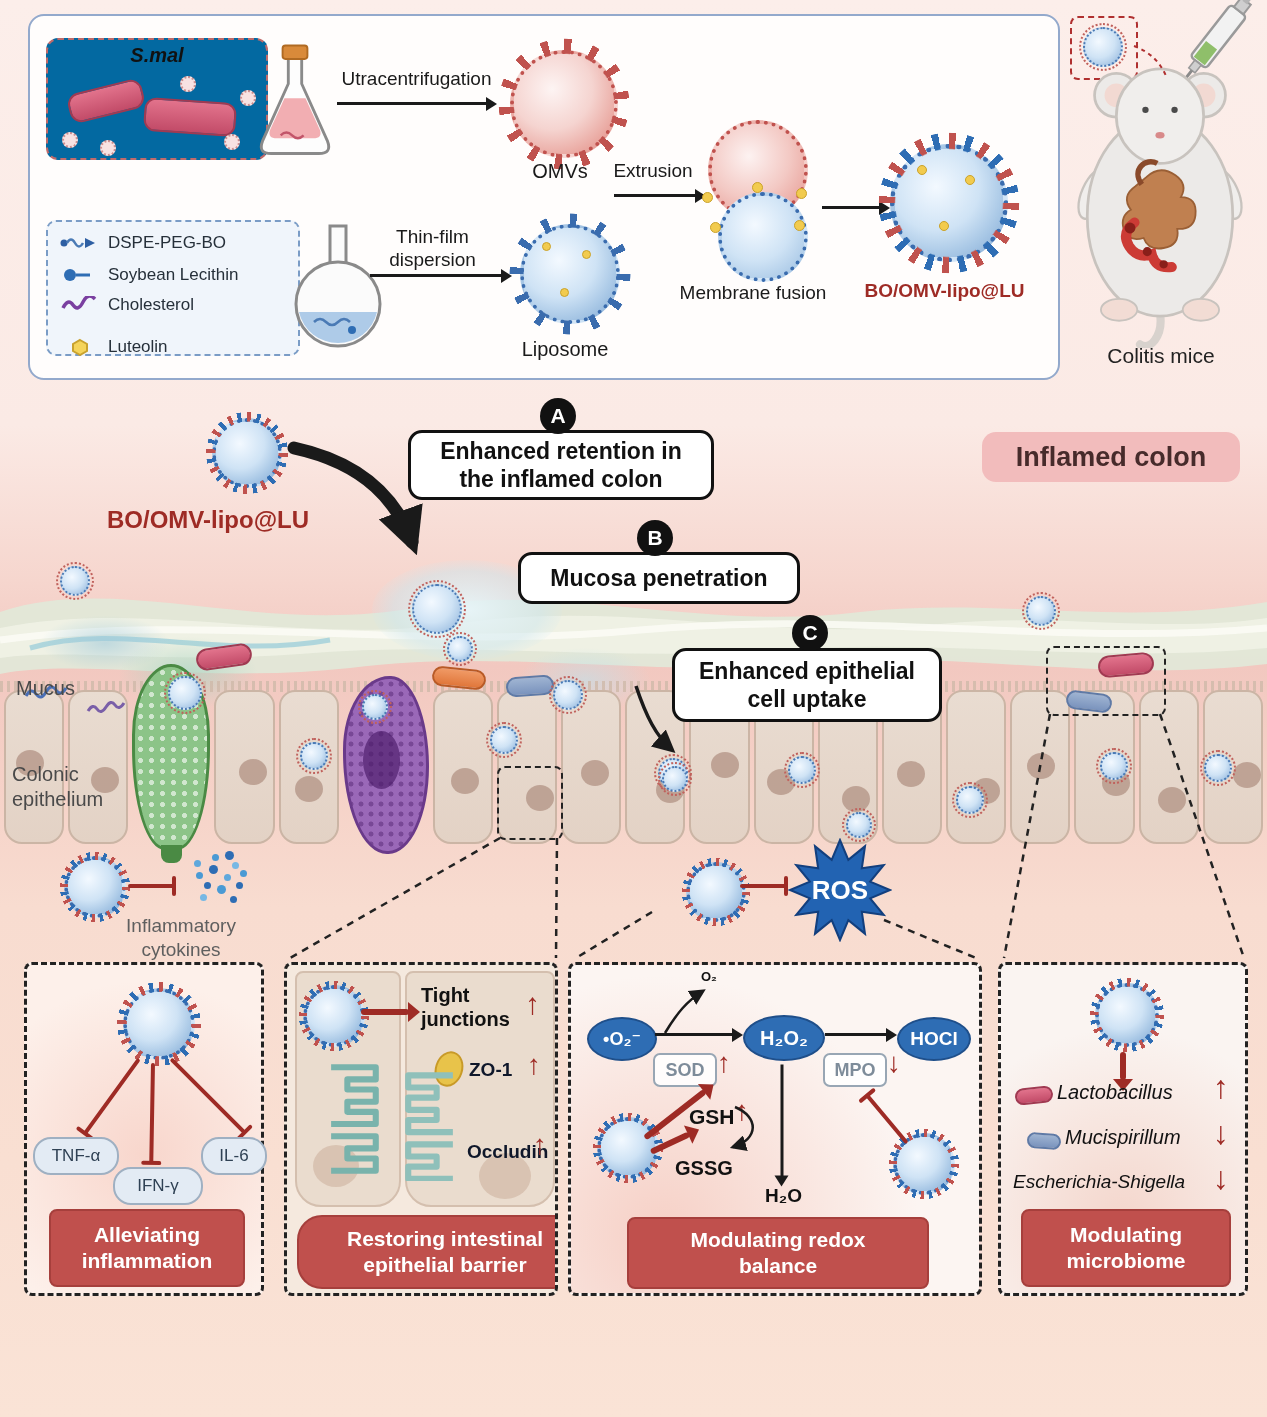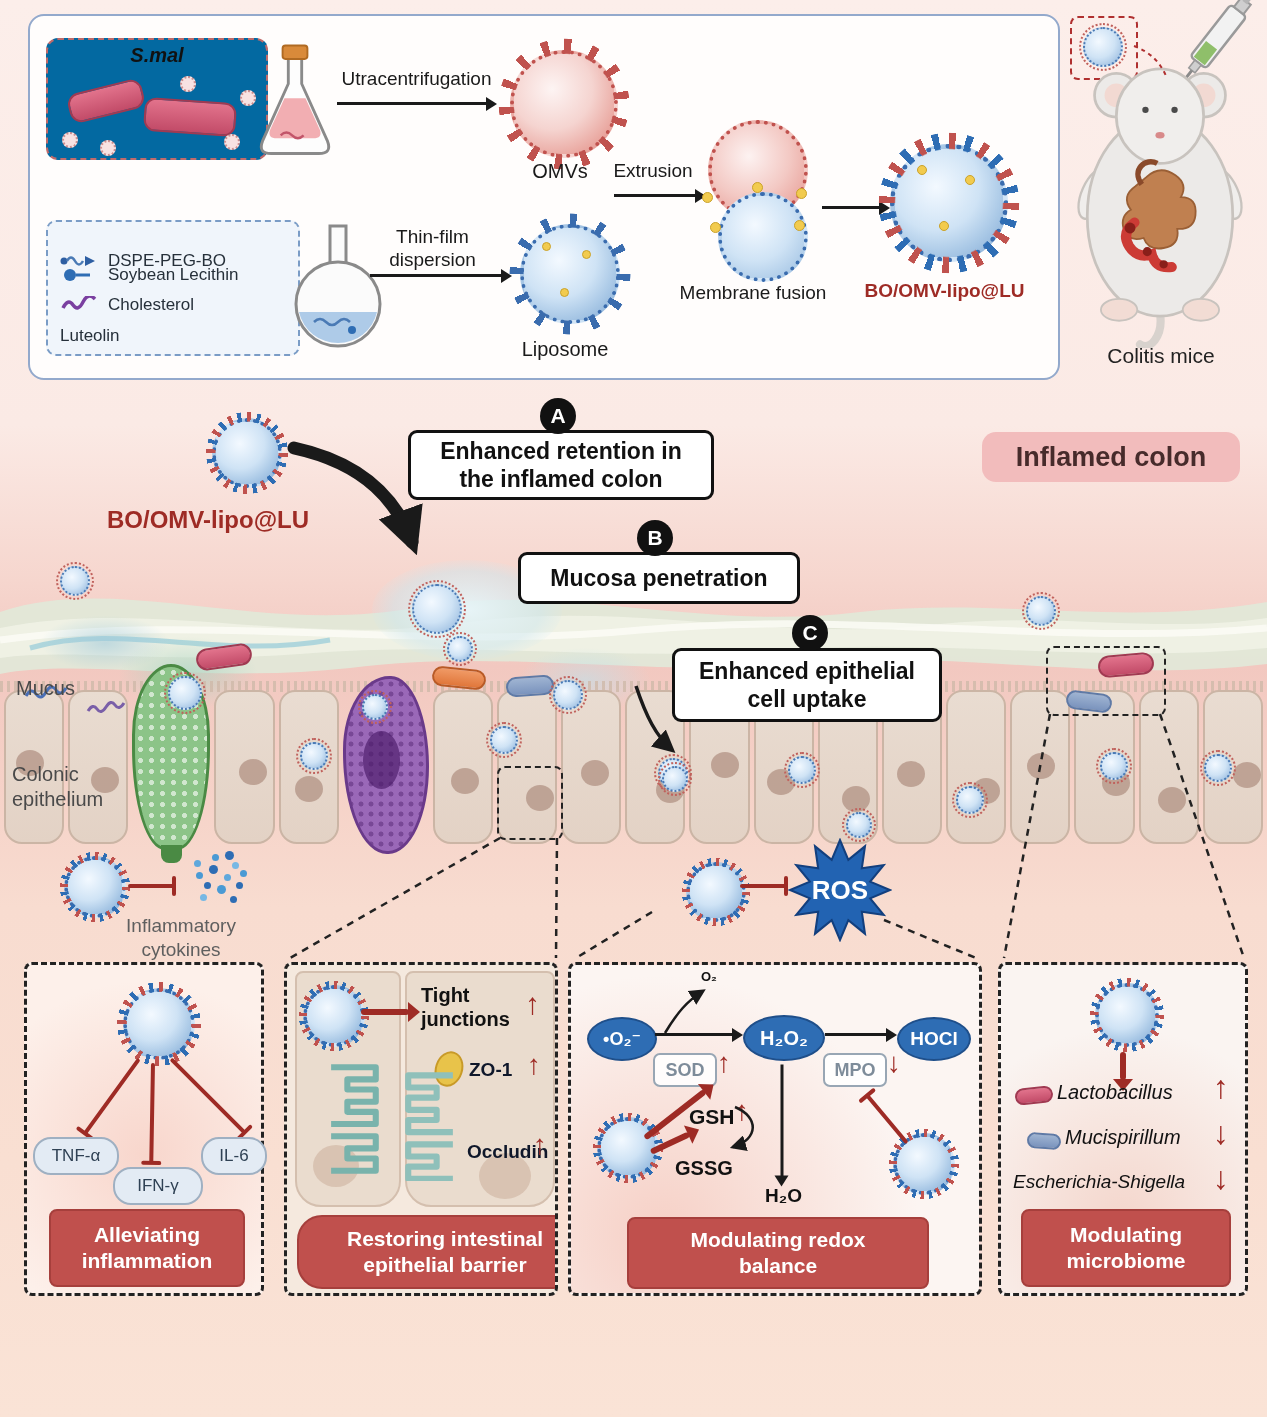--- a/index.html
+++ b/index.html
@@ -38,21 +38,21 @@
   .legend-label{font-size:17px;color:#26303a;}
   .toplabel{position:absolute;font-size:19px;color:#1a1a1a;text-align:center;}
   .prodlabel{font-weight:bold;color:#9e2b25;}
   .bacterium{position:absolute;border-radius:12px;}
   .b-red{background:linear-gradient(#e2738c,#c24b68);border:2px solid #a03a52;}
   .b-orange{background:linear-gradient(#f09a66,#e0763a);border:2px solid #b85a26;}
   .b-blue{background:linear-gradient(#9fb4d2,#7a93bd);border:2px solid #5f7aa6;}
   .omv-dot{position:absolute;width:12px;height:12px;border:2px dotted #cf8f8f;border-radius:50%;background:#f8e2e2;}
 
   
-  .stepbox{position:absolute;background:#fff;border:3px solid #111;border-radius:9px;font-weight:bold;font-size:23px;color:#111;z-index:6;line-height:1.22;}
+  .stepbox{position:absolute;background:#fff;border:3px solid #111;border-radius:14px;font-weight:bold;font-size:23px;color:#111;z-index:6;line-height:1.22;}
   .badge{position:absolute;width:36px;height:36px;border-radius:50%;background:#111;color:#fff;font-weight:bold;font-size:21px;z-index:7;}
 
   
   #mucus-svg{position:absolute;left:0;top:552px;z-index:1;}
   .splash{position:absolute;border-radius:50%;z-index:1;}
   #epithelium{position:absolute;left:0;top:690px;width:1267px;height:182px;display:flex;gap:4px;padding:0 4px;box-sizing:border-box;align-items:flex-start;z-index:2;}
   #epithelium::before{content:'';position:absolute;left:0;right:0;top:-9px;height:11px;background:repeating-linear-gradient(90deg,#cfb9a9 0 3px,transparent 3px 7px);opacity:.8;}
   .epi-cell{flex:1;height:150px;background:linear-gradient(#e9dcd1,#e3d2c5);border:2px solid #cbb5a5;border-radius:16px 16px 18px 18px;position:relative;}
   .nucleus{position:absolute;width:28px;height:26px;border-radius:50%;background:#b79a8c;opacity:.85;}
   .goblet-cell{flex:0 0 72px;height:180px;margin-top:-26px;background-color:#8cc488;border:3px solid #4a8a44;border-radius:50% 50% 42% 42%/38% 38% 55% 55%;background-image:radial-gradient(#ffffff99 2.2px,transparent 2.8px);background-size:11px 11px;position:relative;}
@@ -232,42 +232,42 @@
       <rect x="32" y="2" width="26" height="14" rx="3" fill="#d98a3a" stroke="#b06a22" stroke-width="2"></rect>
     </svg>
 
     <div class="toplabel ctr" style="left:294px;top:52px;width:185px;">Utracentrifugation</div>
     <div class="barrow" style="left:307px;top:86px;width:150px;"></div>
 
     <div class="particle red" style="left:480px;top:34px;width:100px;height:100px;"></div>
     <div class="toplabel ctr" style="left:480px;top:144px;width:100px;font-size:20px;">OMVs</div>
 
     <div class="legendbox">
-      <div class="legend-row" style="top:26px;text-align:center;">
+      <div class="legend-row" style="top:8px;text-align:center;">
         <svg width="40" height="18" viewBox="0 0 40 18">
             <circle cx="4" cy="9" r="3.5" fill="#2e5fa3"></circle>
             <path d="M7 9 q4 -7 8 0 q4 7 8 0" stroke="#4a7ab5" stroke-width="2.5" fill="none"></path>
             <polygon points="25,4 35,9 25,14" fill="#2e5fa3"></polygon>
           </svg>
         <span class="legend-label">DSPE-PEG-BO</span>
       </div>
       <div class="legend-row" style="top:40px;">
         <svg width="40" height="18" viewBox="0 0 40 18">
             <circle cx="10" cy="9" r="6" fill="#2e6db4"></circle>
             <path d="M16 9 h14" stroke="#2e6db4" stroke-width="3"></path>
           </svg>
         <span class="legend-label">Soybean Lecithin</span>
       </div>
       <div class="legend-row" style="top:70px;">
         <svg width="40" height="18" viewBox="0 0 40 18">
             <path d="M3 12 q5 -10 10 -3 t10 -3 t12 -3" stroke="#7a3fa0" stroke-width="3.5" fill="none"></path>
           </svg>
         <span class="legend-label">Cholesterol</span>
       </div>
-      <div class="legend-row" style="top:96px;flex-direction:column;">
+      <div class="legend-row" style="top:112px;">
         <svg width="40" height="18" viewBox="0 0 40 18">
             <polygon points="20,2 27,6 27,13 20,17 13,13 13,6" fill="#f5d45a" stroke="#c9a22e" stroke-width="2"></polygon>
           </svg>
         <span class="legend-label">Luteolin</span>
       </div>
     </div>
 
     <svg class="abs" style="left:260px;top:206px;" width="96" height="128" viewBox="0 0 96 128">
       <rect x="40" y="4" width="16" height="38" fill="#fbfbfb" stroke="#8a8a8a" stroke-width="3"></rect>
       <circle cx="48" cy="82" r="42" fill="#fbfbfb" stroke="#8a8a8a" stroke-width="3"></circle>

